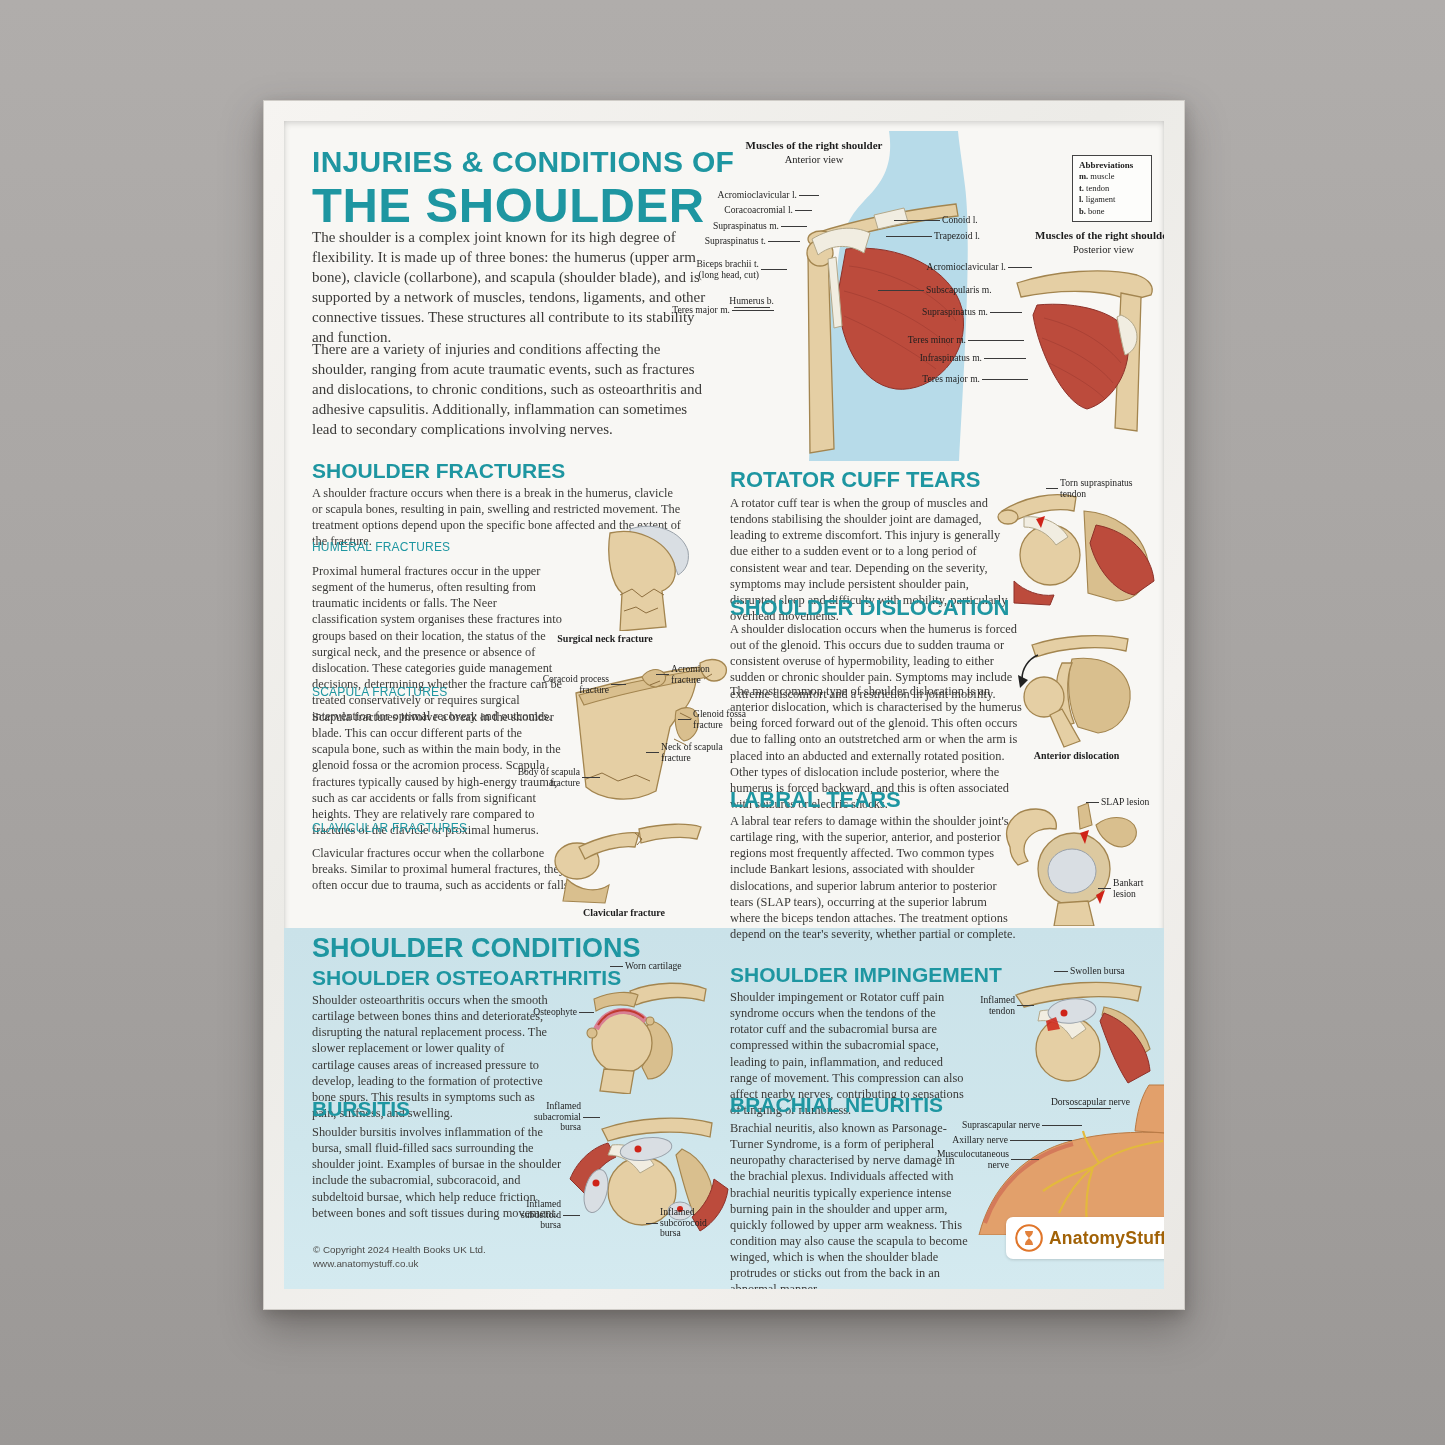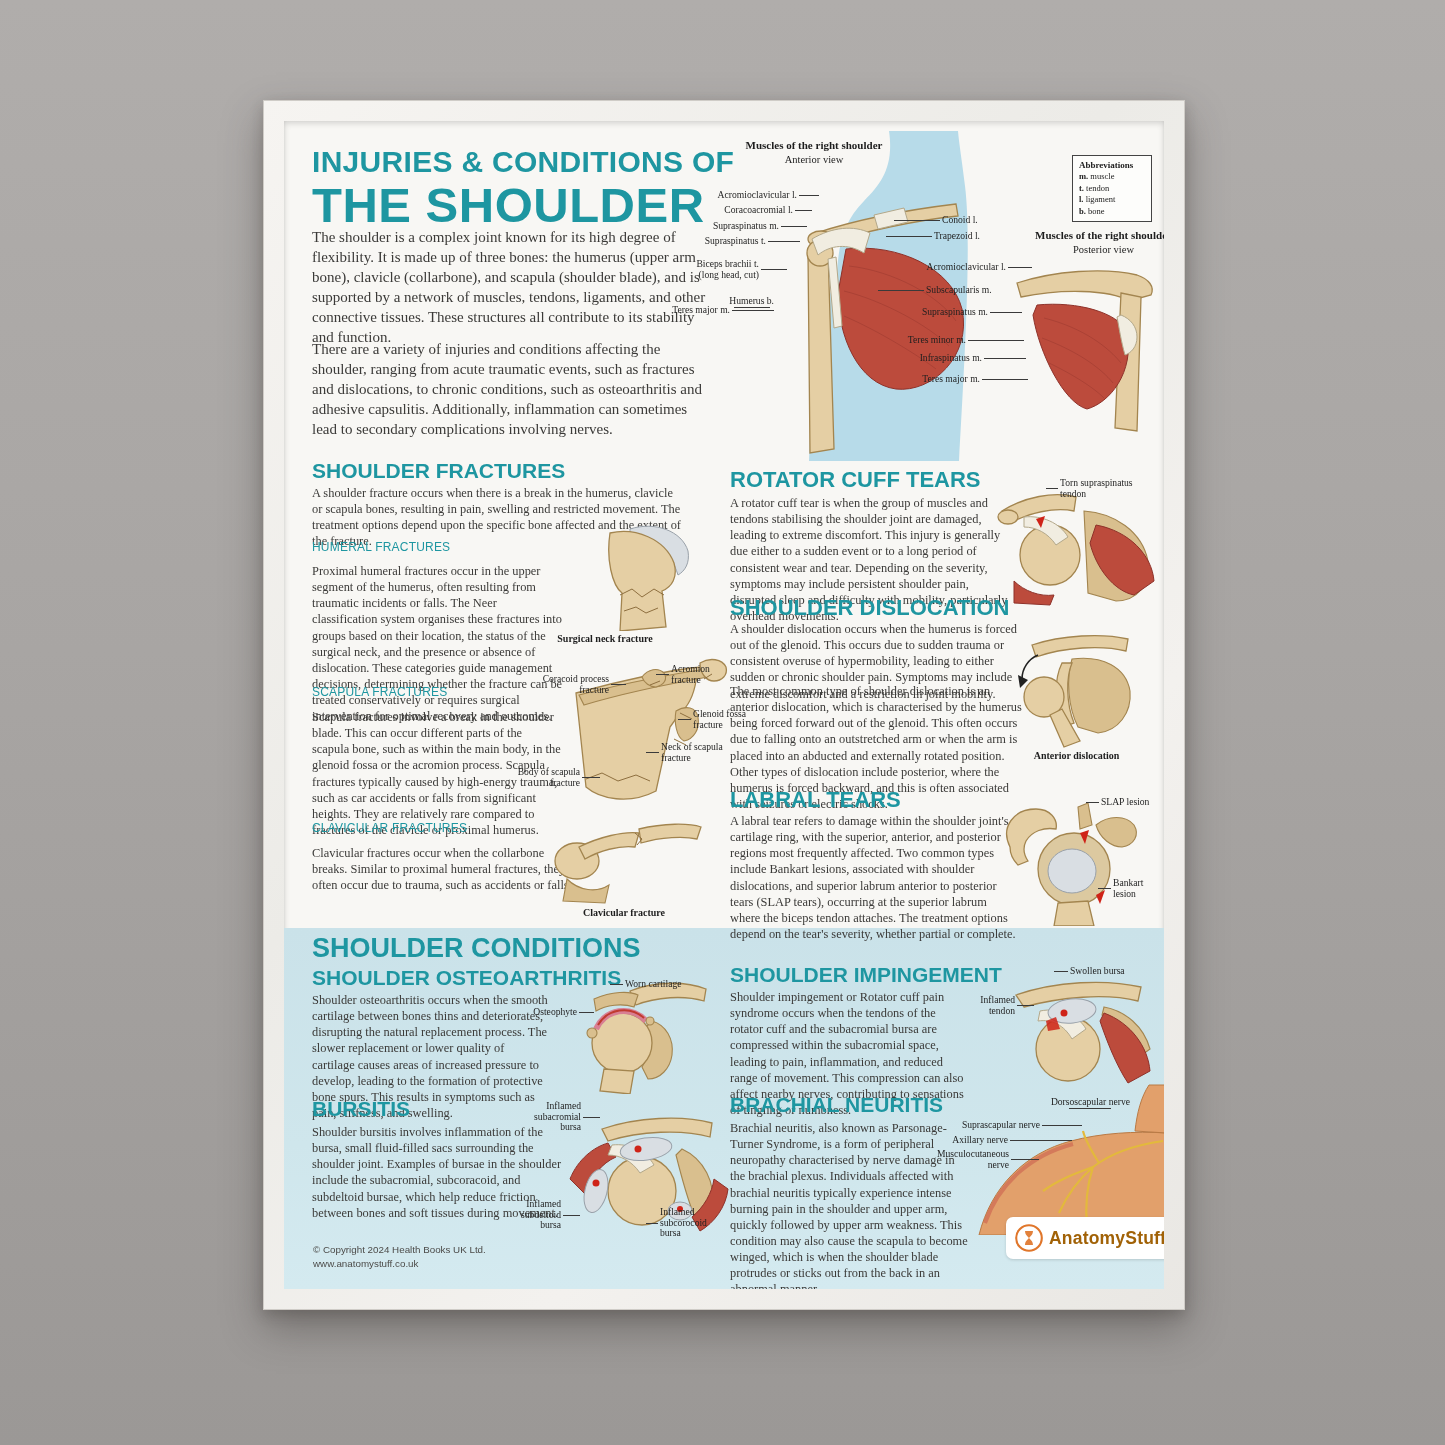--- a/index.html
+++ b/index.html
@@ -306,21 +306,21 @@
       <path class="bone2" d="M60,30 C78,22 96,22 104,26 L100,38 C88,34 72,36 62,42 Z"></path>
       <path class="bone2" d="M118,52 C132,56 140,70 138,86 C136,100 126,110 114,110 L108,98 C116,86 118,68 112,58 Z"></path>
       <circle class="bone" cx="88" cy="74" r="30"></circle>
       <path d="M62,60 A30,30 0 0 1 112,52" fill="none" stroke="#d87f93" stroke-width="6"></path>
       <path d="M64,56 A30,30 0 0 1 110,49" fill="none" stroke="#c03a30" stroke-width="2"></path>
       <circle class="bone2" cx="58" cy="64" r="5"></circle>
       <circle class="bone2" cx="116" cy="52" r="4"></circle>
       <path class="bone" d="M70,100 L100,102 L96,125 L66,122 Z"></path>
     </svg>
   </div>
-  <div class="lab" style="top:858px;left:324px;justify-content:space-between;">
+  <div class="lab" style="top:840px;left:324px;justify-content:space-between;">
         <span class="ln" style="width:13px"></span>
         <span class="t">Worn cartilage</span>
       </div>
   <div class="lab lab-r" style="top:886px;right:568px;">
         <span class="t">Osteophyte</span>
         <span class="ln" style="width:15px"></span>
       </div>
 
   <h3 class="abs teal h-mid" style="left:28px;top:976px;">BURSITIS</h3>
   <p class="abs body-txt" style="left:28px;top:1003px;width:252px;margin:0;">Shoulder bursitis involves inflammation of the bursa, small fluid-filled sacs surrounding the shoulder joint. Examples of bursae in the shoulder include the subacromial, subcoracoid, and subdeltoid bursae, which help reduce friction between bones and soft tissues during movement.</p>

